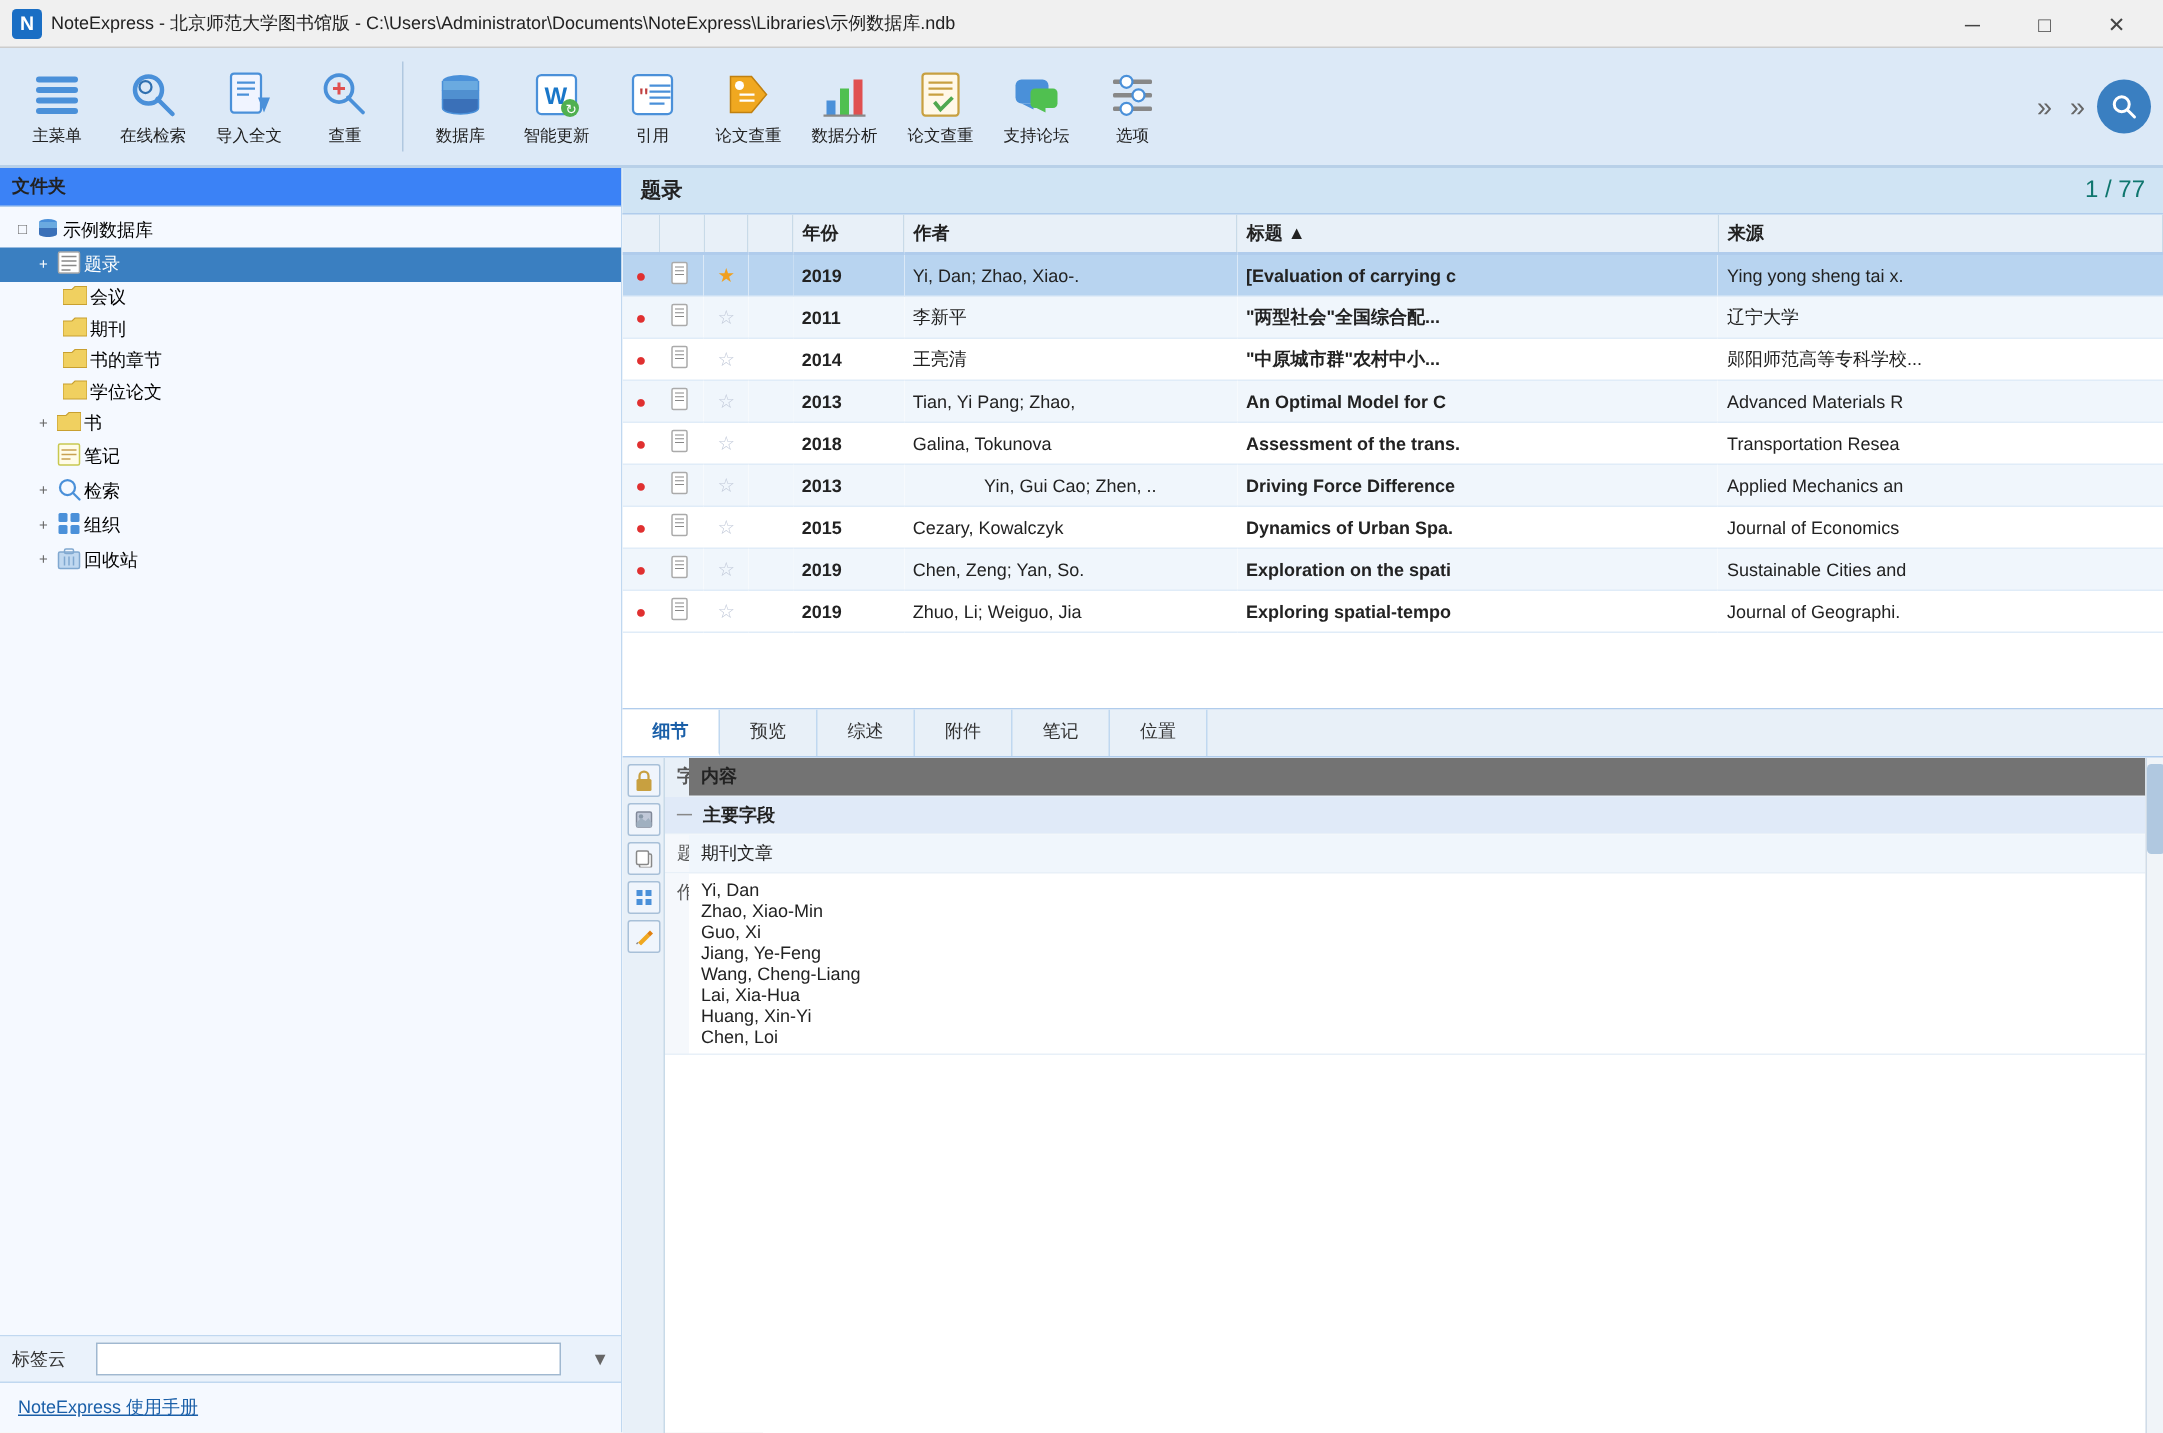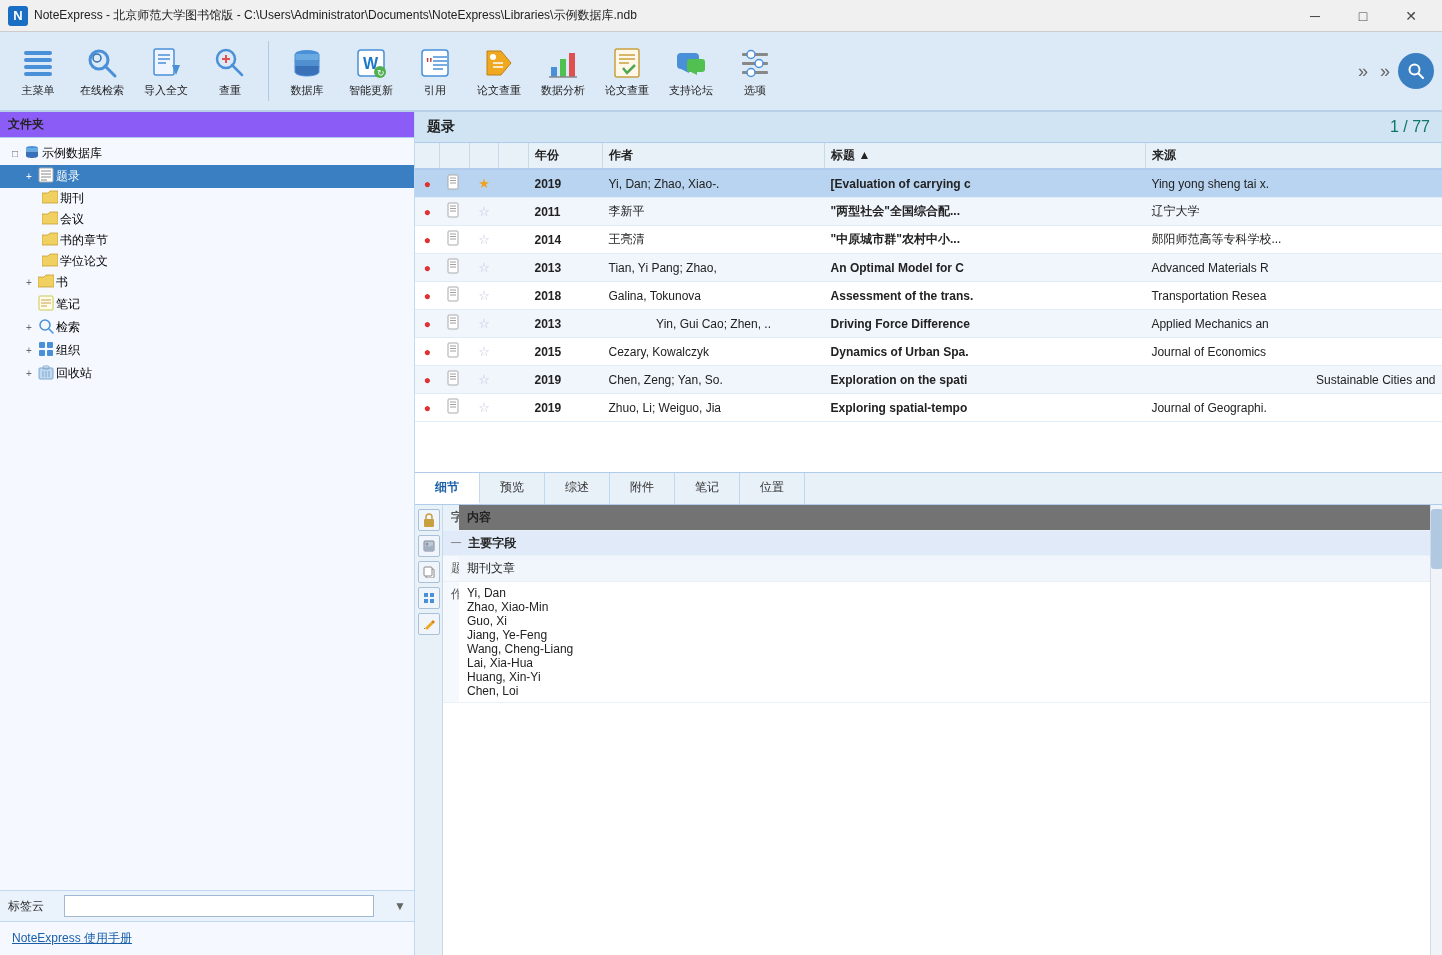--- a/index.html
+++ b/index.html
@@ -61,21 +61,21 @@
     
     #left-panel {
       width: 415px;
       min-width: 415px;
       background: #f5f9ff;
       border-right: 1px solid #c0d8f0;
       display: flex;
       flex-direction: column;
     }
     .panel-header {
-      background: #8b5cf6;
+      background: #3b82f6;
       padding: 4px 8px;
       font-weight: bold;
       font-size: 12px;
       border-bottom: 1px solid #b0ccec;
       color: #222;
     }
     #tree-area {
       flex: 1;
       overflow-y: auto;
       padding: 4px 0;
@@ -461,31 +461,31 @@
         <span class="tree-label">题录</span>
       </div>
 
       <div class="tree-item">
         <span class="tree-indent" style="width:36px;"></span>
         <span class="tree-icon">
           <svg width="16" height="14" viewBox="0 0 16 14">
               <path d="M0,3 L6,3 L8,1 L16,1 L16,13 L0,13 Z" fill="#f0d060" stroke="#c8a030" stroke-width="0.8"></path>
             </svg>
         </span>
-        <span class="tree-label">期刊</span>
+        <span class="tree-label">会议</span>
       </div>
 
       <div class="tree-item">
         <span class="tree-indent" style="width:36px;"></span>
         <span class="tree-icon">
           <svg width="16" height="14" viewBox="0 0 16 14">
               <path d="M0,3 L6,3 L8,1 L16,1 L16,13 L0,13 Z" fill="#f0d060" stroke="#c8a030" stroke-width="0.8"></path>
             </svg>
         </span>
-        <span class="tree-label">会议</span>
+        <span class="tree-label">期刊</span>
       </div>
 
       <div class="tree-item">
         <span class="tree-indent" style="width:36px;"></span>
         <span class="tree-icon">
           <svg width="16" height="14" viewBox="0 0 16 14">
               <path d="M0,3 L6,3 L8,1 L16,1 L16,13 L0,13 Z" fill="#f0d060" stroke="#c8a030" stroke-width="0.8"></path>
             </svg>
         </span>
         <span class="tree-label">书的章节</span>
@@ -759,21 +759,21 @@
                   <line x1="3" y1="9" x2="9" y2="9" stroke="#888" stroke-width="0.8"></line>
                 </svg>
     </td>
     <td class="star icon-col">
       <span style="color:#c0c8d8;font-size:13px;">☆</span>
     </td>
     <td class="extra icon-col"></td>
     <td class="year" style="overflow:visible;max-width:none;">2019</td>
     <td class="author" style="overflow:hidden;text-overflow:ellipsis;max-width:180px;">Chen, Zeng; Yan, So.</td>
     <td class="title" style="overflow:hidden;text-overflow:ellipsis;max-width:260px;">Exploration on the spati</td>
-    <td class="source" style="overflow:hidden;text-overflow:ellipsis;max-width:220px;text-align:right;">Sustainable Cities and</td>
+    <td class="source" style="overflow:hidden;text-overflow:ellipsis;max-width:220px;">Sustainable Cities and</td>
   </tr>
             <tr>
     <td class="status icon-col">
       <span style="color:#e03030;font-size:12px;">●</span>
     </td>
     <td class="icon-col">
       <svg width="14" height="16" viewBox="0 0 14 16">
                   <rect x="1" y="1" width="10" height="14" rx="1" fill="white" stroke="#aaa" stroke-width="1"></rect>
                   <line x1="3" y1="4" x2="9" y2="4" stroke="#888" stroke-width="0.8"></line>
                   <line x1="3" y1="6.5" x2="9" y2="6.5" stroke="#888" stroke-width="0.8"></line>

